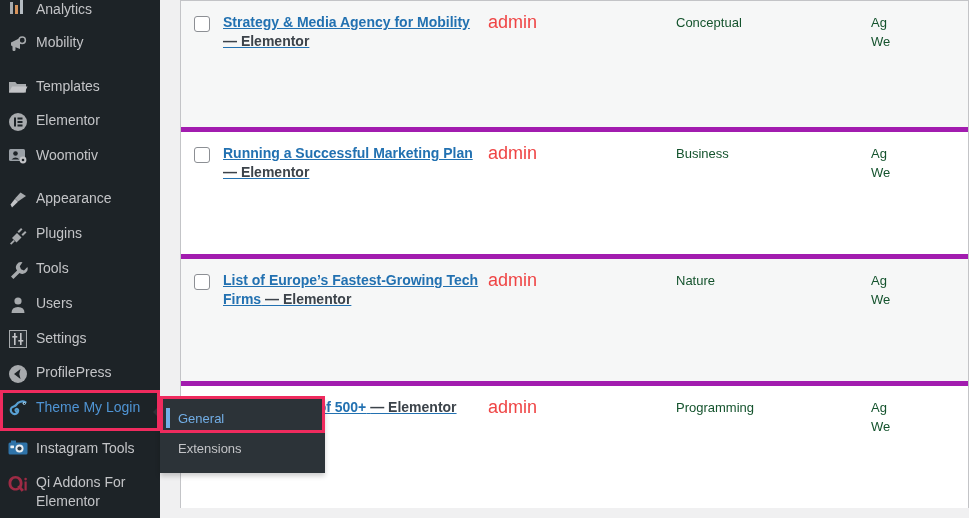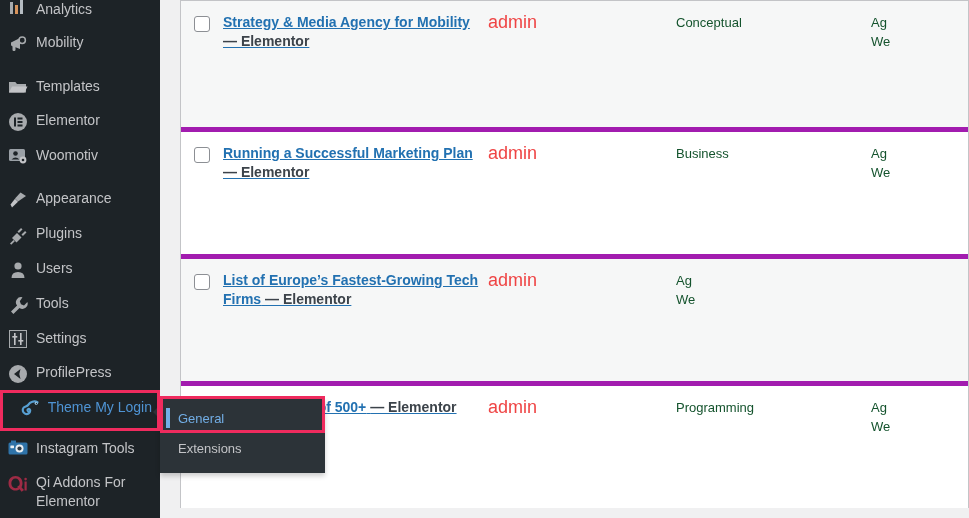--- a/index.html
+++ b/index.html
@@ -248,34 +248,34 @@
           <rect x="15" y="6" width="2" height="5" transform="rotate(45 16 8.5)" fill="#a7aaad"></rect>
           <path d="M2 18.5 L5.5 15 L6.8 16.3 L3.2 19.8 Z" fill="#a7aaad"></path>
         </svg>
       </span>
       <span class="mi-label">Plugins</span>
     </div>
 
     <div class="menu-item">
       <span class="mi-icon">
         <svg width="20" height="20" viewBox="0 0 20 20">
+          <path d="M14.5 2.2 a5.2 5.2 0 0 0 -5.4 8.3 L3 16.6 L5.4 19 L11.5 12.9 A5.2 5.2 0 0 0 19.4 7 L16 10.4 L13 9.2 L11.8 6.2 Z" fill="#a7aaad"></path>
+        </svg>
+      </span>
+      <span class="mi-label">Tools</span>
+    </div>
+
+    <div class="menu-item">
+      <span class="mi-icon">
+        <svg width="20" height="20" viewBox="0 0 20 20">
           <circle cx="10" cy="6" r="3.6" fill="#a7aaad"></circle>
           <path d="M3.5 18 q0-6 6.5-6 t6.5 6 Z" fill="#a7aaad"></path>
         </svg>
       </span>
       <span class="mi-label">Users</span>
-    </div>
-
-    <div class="menu-item">
-      <span class="mi-icon">
-        <svg width="20" height="20" viewBox="0 0 20 20">
-          <path d="M14.5 2.2 a5.2 5.2 0 0 0 -5.4 8.3 L3 16.6 L5.4 19 L11.5 12.9 A5.2 5.2 0 0 0 19.4 7 L16 10.4 L13 9.2 L11.8 6.2 Z" fill="#a7aaad"></path>
-        </svg>
-      </span>
-      <span class="mi-label">Tools</span>
     </div>
 
     <div class="menu-item">
       <span class="mi-icon">
         <svg width="18" height="18" viewBox="0 0 18 18">
           <rect x="0.5" y="0.5" width="17" height="17" fill="#2a3035" stroke="#a7aaad" stroke-width="1"></rect>
           <rect x="5" y="3" width="1.6" height="12" fill="#c3c4c7"></rect>
           <rect x="3.3" y="6" width="5" height="1.6" fill="#c3c4c7"></rect>
           <rect x="11" y="3" width="1.6" height="12" fill="#c3c4c7"></rect>
           <rect x="9.3" y="10" width="5" height="1.6" fill="#c3c4c7"></rect>
@@ -287,21 +287,21 @@
     <div class="menu-item">
       <span class="mi-icon">
         <svg width="20" height="20" viewBox="0 0 20 20">
           <circle cx="10" cy="10" r="9" fill="#a7aaad"></circle>
           <path d="M12.5 5 L6 10 L12.5 15 L11.3 10 Z" fill="#1d2327"></path>
         </svg>
       </span>
       <span class="mi-label">ProfilePress</span>
     </div>
 
-    <div class="menu-item active" style="min-height:41px;justify-content:flex-end;">
+    <div class="menu-item active" style="min-height:41px;">
       <span class="mi-icon">
         <svg width="22" height="20" viewBox="0 0 22 20">
           <path d="M18.5 3.2 c-3.2-1.6-7.4-.4-9.3 2.6 -1.1 1.8-3.4 1.4-4.6 2.8 -1.6 1.9-.9 5.2 1.6 6.2 2.3 .9 4.9-.7 5-3.1 .05-1.2-.9-2-1.9-1.7-.9 .3-1.1 1.6-.3 2.1" fill="none" stroke="#58a0d3" stroke-width="2.2" stroke-linecap="round"></path>
           <circle cx="17.2" cy="4.3" r="1.5" fill="#9ecbe8"></circle>
           <circle cx="17.4" cy="4.4" r="0.6" fill="#1d2327"></circle>
         </svg>
       </span>
       <span class="mi-label">Theme My Login</span>
       <span class="flyout-arrow"></span>
     </div>
@@ -395,20 +395,23 @@
         </div>
         <div class="cell col-title">
           <span class="row-title">
             <span>List of Europe’s Fastest-Growing Tech Firms</span>
             <span class="suffix">— Elementor</span>
           </span>
         </div>
         <div class="cell col-author">
           <span class="cell-plain">admin</span>
         </div>
+        <div class="cell col-cats">
+          <span class="cell-link">Nature</span>
+        </div>
         <div class="cell col-tags">
           <span class="cell-link tag-line">Ag</span>
           <span class="cell-link tag-line">We</span>
         </div>
       </div>
 
       <div class="post-row">
         <div class="cell col-cb">
           <span class="cb"></span>
         </div>

